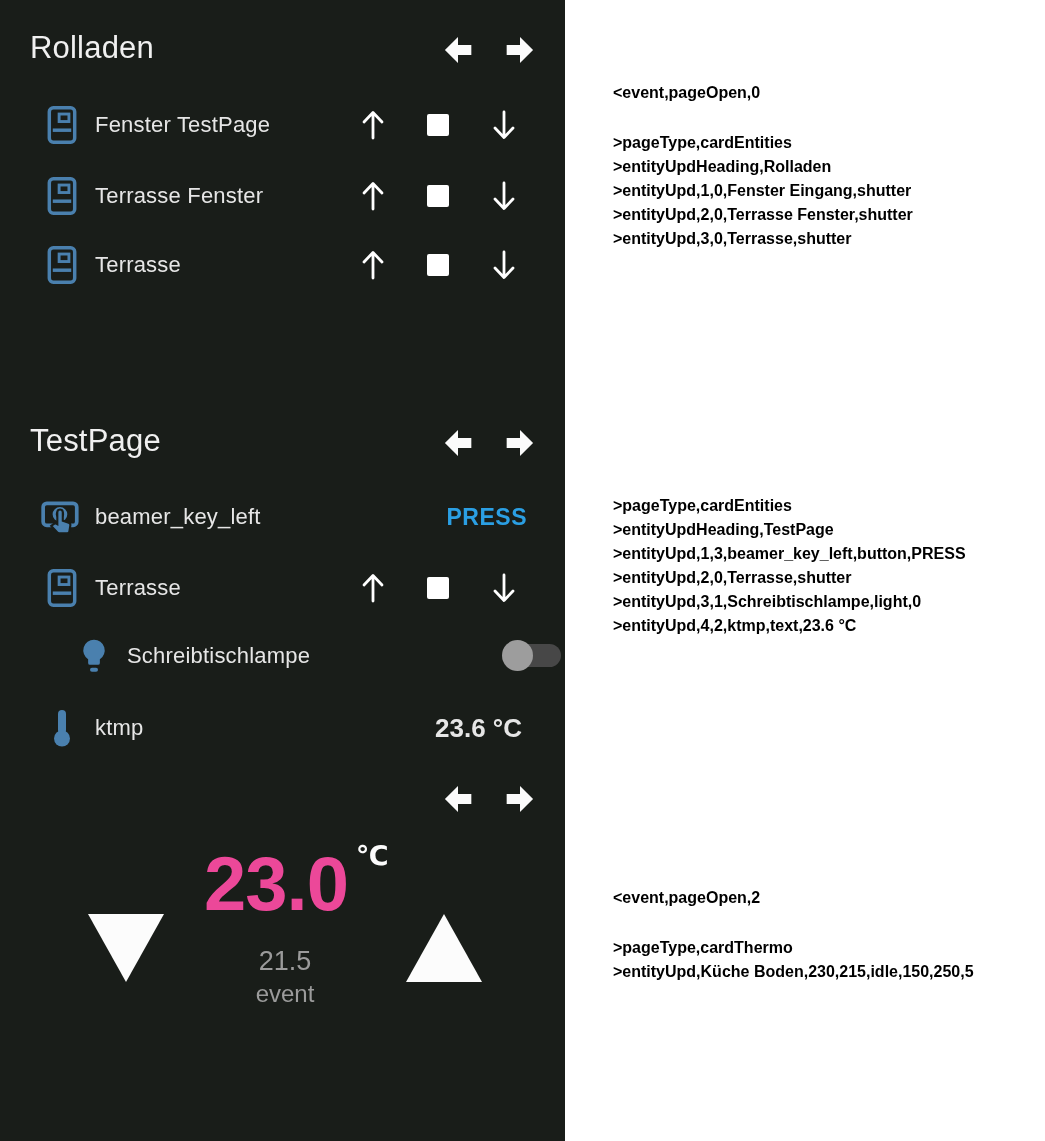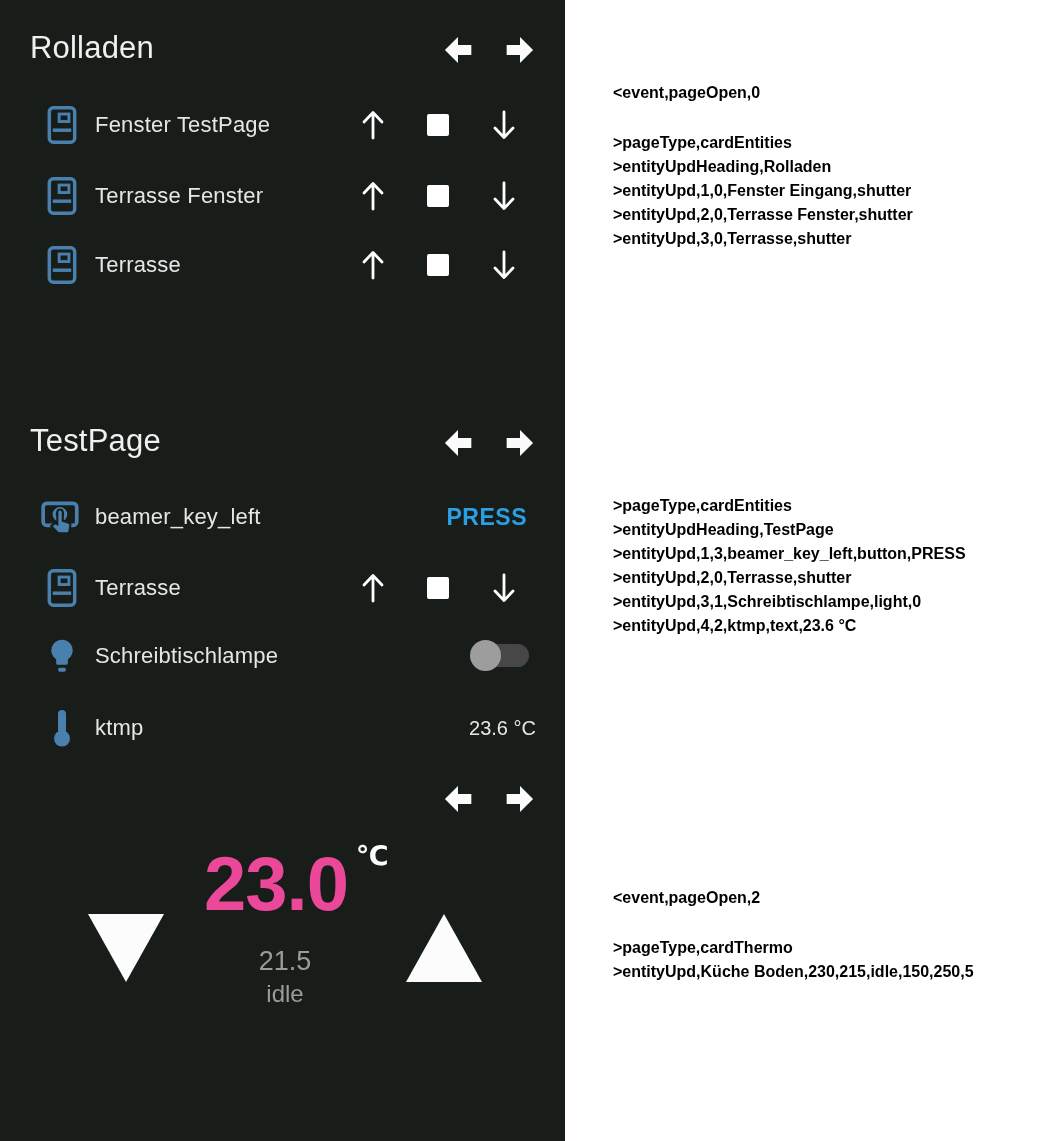--- a/index.html
+++ b/index.html
@@ -28,22 +28,22 @@
   }
   .ctl-up{position:absolute;left:357px;top:6px;width:32px;height:36px;color:#fff;cursor:pointer;}
   .ctl-stop{position:absolute;left:427px;top:13px;width:22px;height:22px;background:#fff;border-radius:2px;cursor:pointer;}
   .ctl-down{position:absolute;left:488px;top:6px;width:32px;height:36px;color:#fff;cursor:pointer;}
   .ctl-up svg,.ctl-down svg{width:100%;height:100%;display:block;}
   .press-btn{
     position:absolute;right:38px;top:50%;transform:translateY(-50%);
     font-size:23px;font-weight:600;letter-spacing:0.5px;color:var(--press_blue);cursor:pointer;
   }
   .text-value{
-    position:absolute;right:29px;top:50%;transform:translateY(-50%);
-    font-size:20px;color:var(--text_secondary);white-space:nowrap;
+    position:absolute;right:43px;top:50%;transform:translateY(-50%);
+    font-size:26px;color:var(--text_secondary);white-space:nowrap;font-weight:bold;
   }
   .toggle{position:absolute;right:36px;top:8px;width:58px;height:32px;cursor:pointer;}
   .toggle .track{position:absolute;left:1px;right:0;top:4px;height:23px;border-radius:12px;background:var(--toggle_track);}
   .toggle .knob{position:absolute;left:-1px;top:0;width:31px;height:31px;border-radius:50%;background:var(--toggle_knob);}
   
   .big-temp{font-size:76px;font-weight:700;color:#ec4899;line-height:1;letter-spacing:-1px;}
   .big-unit{font-size:27px;font-weight:700;color:#fbfbfb;line-height:1;}
   .tri{cursor:pointer;}
   .tri svg{display:block;width:100%;height:100%;}
   .target-temp{width:160px;text-align:center;font-size:27px;color:var(--text_muted);}
@@ -196,21 +196,21 @@
         </svg>
       </div>
     <div class="ctl-stop"></div>
     <div class="ctl-down">
         <svg>
           <use href="#i-arrow-down-thin"></use>
         </svg>
       </div>
   </div>
 
-  <div class="row" style="top:632px;">
+  <div class="row" style="top:632px;margin-left:32px;">
     <svg class="ent-icon" style="left:46px;top:5px;width:32px;height:40px;">
         <use href="#i-lightbulb"></use>
       </svg>
     <div class="ent-label">Schreibtischlampe</div>
     <div class="toggle">
       <div class="track"></div>
       <div class="knob"></div>
     </div>
   </div>
 
@@ -241,21 +241,21 @@
         <use href="#i-tri-down"></use>
       </svg>
     </div>
   <div class="abs tri" style="left:405px;top:913px;width:78px;height:70px;">
       <svg>
         <use href="#i-tri-up"></use>
       </svg>
     </div>
 
   <div class="abs target-temp" style="left:205px;top:946px;">21.5</div>
-  <div class="abs thermo-state" style="left:205px;top:980px;">idle</div>
+  <div class="abs thermo-state" style="left:205px;top:980px;">event</div>
   <div class="abs thermo-title" style="top:1145px;">Küche Boden</div>
 </div>
 
 <div class="log-block" style="top:81px;">
   <div>&lt;event,pageOpen,0</div>
   <div class="log-stanza">
     <div>&gt;pageType,cardEntities</div>
     <div>&gt;entityUpdHeading,Rolladen</div>
     <div>&gt;entityUpd,1,0,Fenster Eingang,shutter</div>
     <div>&gt;entityUpd,2,0,Terrasse Fenster,shutter</div>

